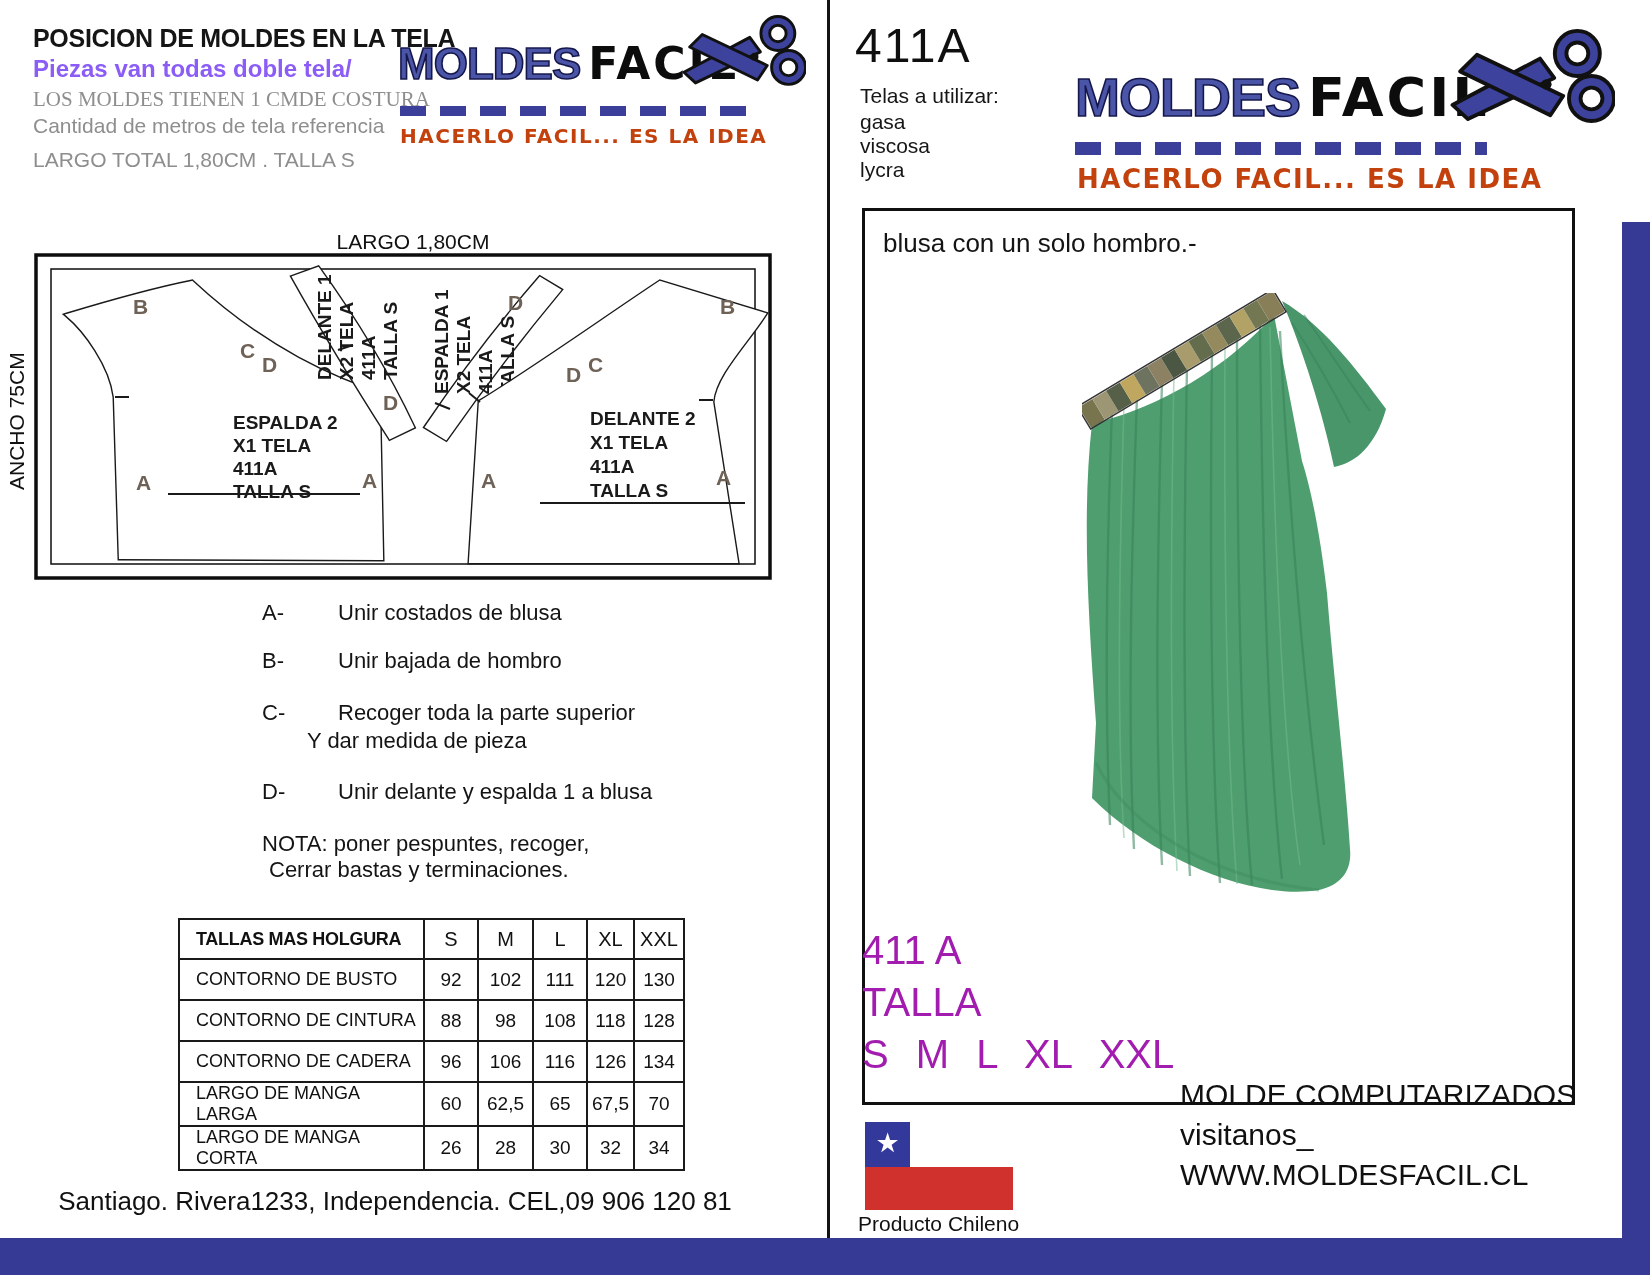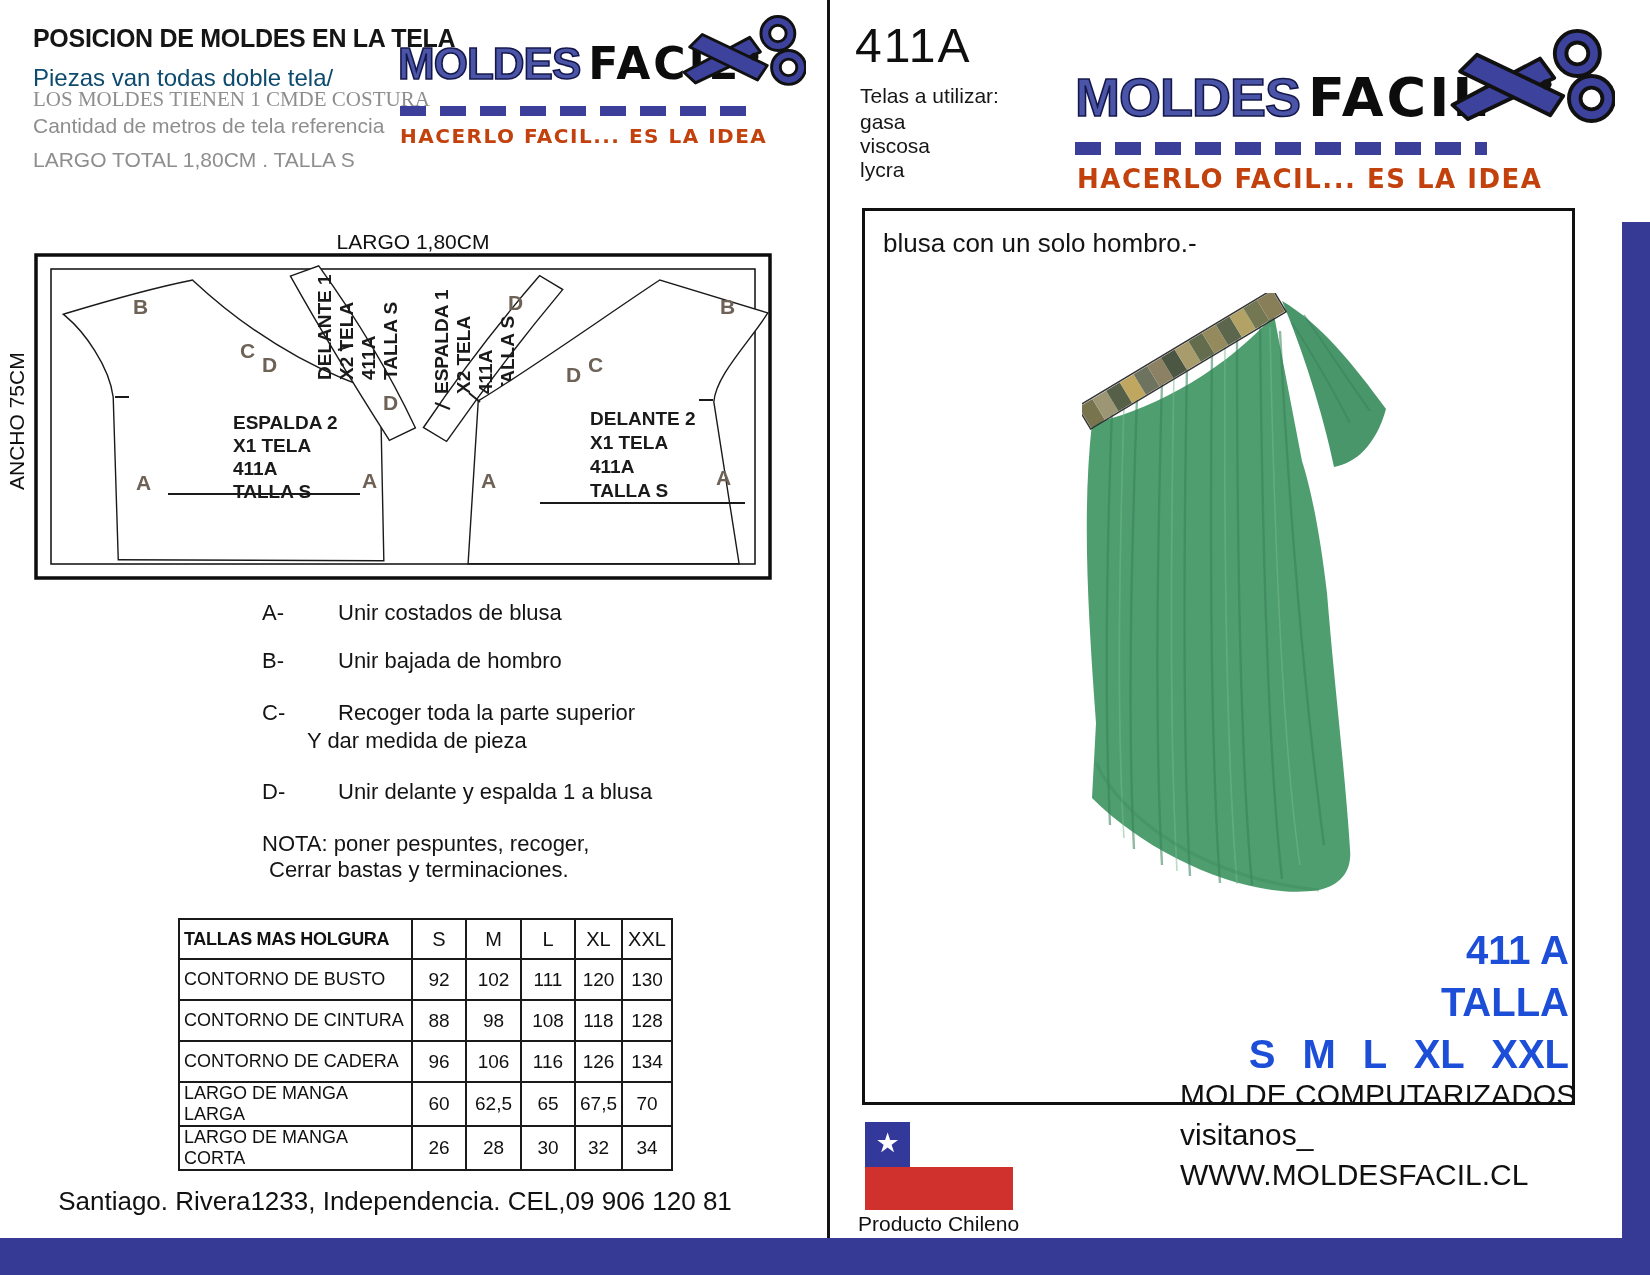--- a/index.html
+++ b/index.html
@@ -3,21 +3,21 @@
 <meta charset="utf-8">
 <style>
   html,body{margin:0;padding:0;}
   body{width:1650px;height:1275px;background:#ffffff;font-family:"Liberation Sans",sans-serif;color:#111;overflow:hidden;}
   #page{position:relative;width:1650px;height:960px;background:#fff;}
   .abs{position:absolute;}
   svg text{font-family:"Liberation Sans",sans-serif;}
 
   
   .t-title{left:33px;top:24px;font-size:25px;font-weight:600;letter-spacing:-0.3px;color:#151515;}
-  .t-sub{left:33px;top:55px;font-size:24px;font-weight:400;color:#0c4a6e;margin-top:9px;}
+  .t-sub{left:33px;top:55px;font-size:24px;font-weight:700;color:#8b5cf6;}
   .t-note1{left:33px;top:87px;font-size:21px;font-weight:500;color:#8e8e8e;font-family:Liberation Serif, serif;}
   .t-note2{left:33px;top:114px;font-size:21px;font-weight:500;color:#8e8e8e;}
   .t-note3{left:33px;top:148px;font-size:21px;font-weight:500;color:#8e8e8e;}
 
   
   .logo{position:absolute;}
   .brand{white-space:nowrap;}
   .brand .m{font-weight:800;color:#4a55a8;-webkit-text-stroke:1.6px #15164a;letter-spacing:-1px;}
   .brand .f{font-weight:700;color:#0c0c0c;font-family:"DejaVu Sans",sans-serif;letter-spacing:3px;margin-left:8px;}
   .dashline{background:repeating-linear-gradient(90deg,#3b3f99 0 26px,transparent 26px 40px);}
@@ -25,35 +25,35 @@
 
   
   .instr{position:absolute;left:262px;font-size:22px;color:#141414;}
   .ikey{display:inline-block;width:76px;}
   .instr .l2{margin-left:45px;margin-top:2px;}
   .nota{position:absolute;font-size:22px;color:#141414;}
 
   
   table.sizes{border-collapse:collapse;table-layout:fixed;}
   table.sizes td,table.sizes th{border:2px solid #1a1a1a;padding:0;vertical-align:middle;background:#fff;}
-  table.sizes .lab{width:227px;text-align:left;padding-left:4px;font-size:18px;font-weight:400;}
+  table.sizes .lab{width:227px;text-align:left;padding-left:16px;font-size:18px;font-weight:400;}
   table.sizes .hlab{font-size:18px;font-weight:800;letter-spacing:-0.3px;}
   table.sizes .v{text-align:center;font-size:19px;font-weight:400;}
   table.sizes .hv{text-align:center;font-size:20px;font-weight:400;}
   table.sizes tr{height:41px;}
   table.sizes tr.hd{height:40px;}
 
   .footer-addr{left:0px;top:1186px;width:790px;text-align:center;font-size:26px;font-weight:500;color:#111;}
 
   
   .code{left:855px;top:18px;font-size:48px;font-weight:400;letter-spacing:2px;color:#0f0f0f;}
   .fab{left:860px;font-size:21px;font-weight:500;color:#161616;}
   .photo-box{left:862px;top:208px;width:707px;height:891px;border:3px solid #101010;}
   .caption{left:883px;top:228px;font-size:26px;font-weight:500;color:#141414;}
-  .szline{left:862px;width:707px;text-align:right;font-weight:700;color:#1d4ed8;font-size:40px;}
+  .szline{left:862px;width:707px;text-align:left;font-weight:400;color:#a21caf;font-size:40px;}
   .promo{left:1180px;font-size:30px;font-weight:400;color:#101010;}
   .flag-cap{left:858px;top:1212px;font-size:21px;font-weight:500;}
   .bar{background:#363a94;}
   .divider{left:827px;top:0;width:3px;height:1238px;background:#131313;}
 </style>
 </head>
 <body>
 
 <div id="page">
 

